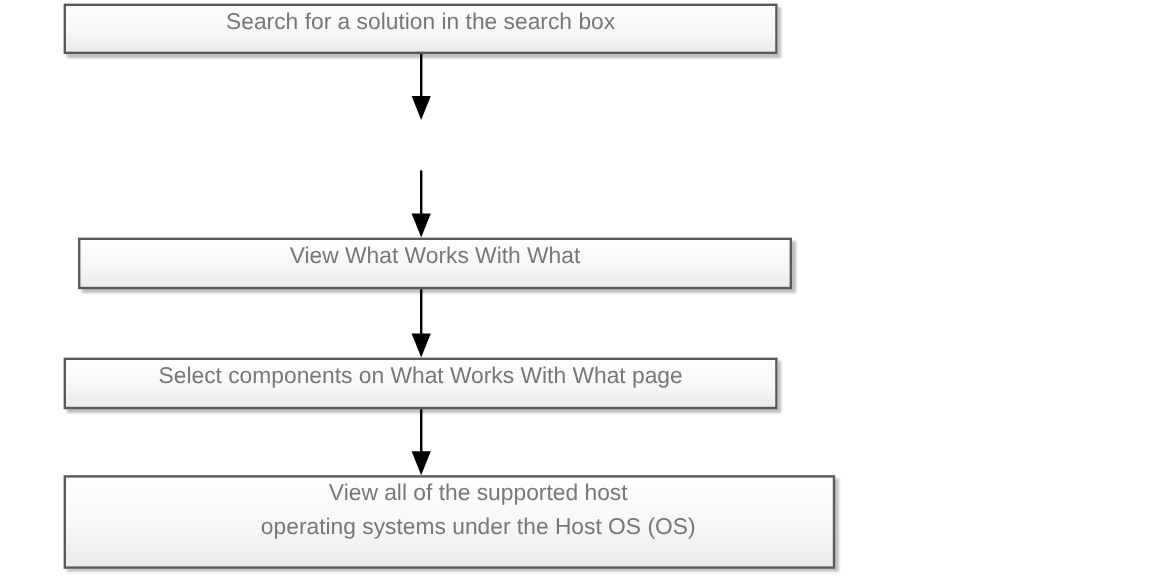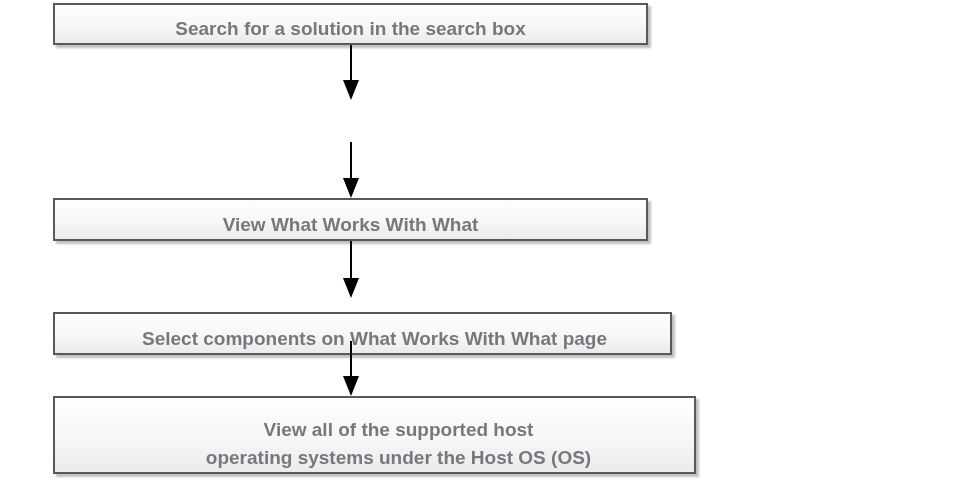--- a/index.html
+++ b/index.html
@@ -18,32 +18,32 @@
     overflow:hidden;
     font-family:"Liberation Sans", sans-serif;
   }
   .flow-box{
     position:absolute;
     left:53px;
     width:591px;                 
     border:2px solid var(--box-border);
     background:linear-gradient(to bottom, var(--box-fill-top) 0%, #f7f7f7 55%, var(--box-fill-bottom) 100%);
     box-shadow:3px 3px 2px var(--shadow-color);
-    display:flex;align-items:flex-end;justify-content:center;
+    display:flex;align-items:flex-start;justify-content:center;
     text-align:center;
     color:var(--text-color);
-    font-weight:bold;
+    font-weight:normal;
     font-size:19px;
     line-height:28px;
     white-space:pre-line;
   }
   .b1{top:3px;height:38px;}
   .b2{top:100px;height:38px;}
-  .b3{top:198px;height:39px;}
-  .b4{top:312px;height:39px;padding-left:24px;}
+  .b3{top:198px;height:39px;margin-left:12px;}
+  .b4{top:298px;height:39px;}
   .b5{top:396px;height:74px;padding-left:48px;}
   .arrow{position:absolute;left:337px;width:28px;}
   .a1{top:45px;height:55px;}
   .a2{top:142px;height:56px;}
   .a3{top:241px;height:57px;}
   .a4{top:341px;height:55px;}
   .arrow .line{
     position:absolute;left:13px;top:0;bottom:19px;
     width:2px;background:var(--arrow-color);
   }

